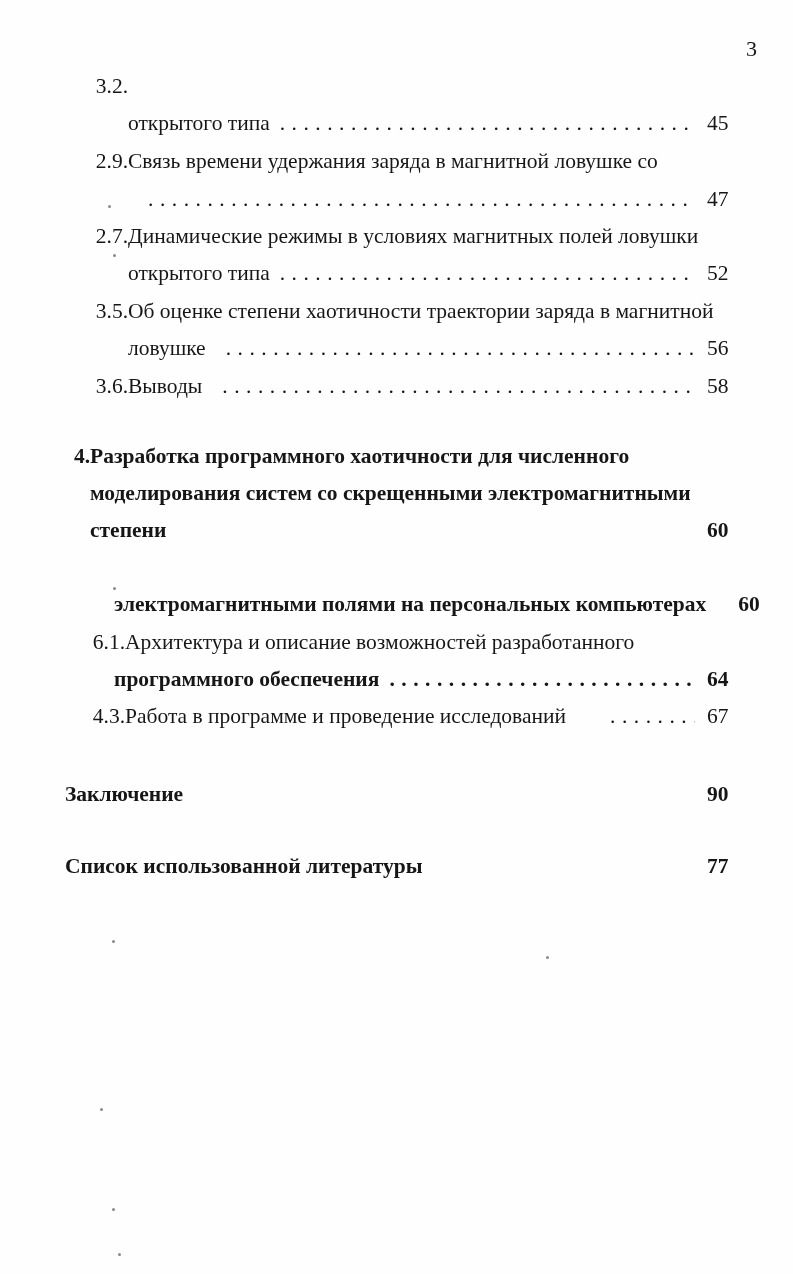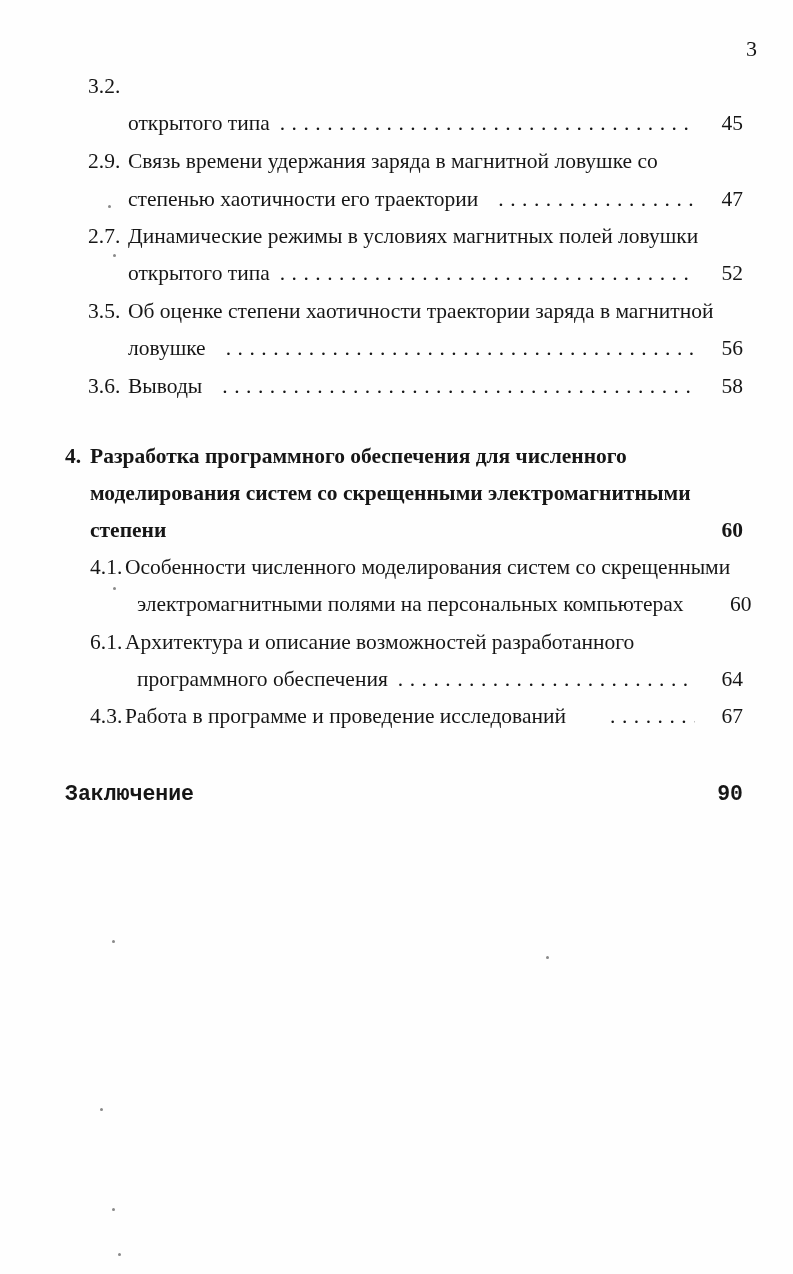--- a/index.html
+++ b/index.html
@@ -16,40 +16,40 @@
   .pageno {
     position:absolute; top:36px; right:36px;
     font-size:22px;
   }
   .row {
     position:absolute; left:88px; right:50px;
     display:flex; align-items:baseline;
     white-space:nowrap;
     height:30px;
   }
-  .row .num { flex:none; width:40px; }
+  .row .num { flex:none; width:40px;text-align:right; }
   .row.cont { left:128px; }
   .row.ch   { left:65px; font-weight:bold; }
   .row.ch .num { width:25px; }
   .row.ch.cont { left:90px; }
   .row.sub  { left:90px; }
   .row.sub .num { width:35px; }
-  .row.sub.cont { left:137px; }
-  .row.bm   { left:65px; font-weight:bold;font-family:Liberation Mono, monospace; }
+  .row.sub.cont { left:114px;font-weight:bold; }
+  .row.bm   { left:65px; font-weight:bold; }
   .text { flex:none; }
   .leader {
     flex:1 1 auto; min-width:0;
     overflow:hidden; white-space:nowrap;
     letter-spacing:6.5px;
     margin-left:10px; margin-right:12px;
   }
   .leader.g16 { margin-left:20px; }
   .leader.g40 { margin-left:44px; }
   .spacer { flex:1 1 auto; }
-  .pagenum { flex:none; width:36px; text-align:right; }
+  .pagenum { flex:none; width:36px; }
   .spk {
     position:absolute; width:3px; height:3px;
     background:#4a4a4a; border-radius:50%; opacity:.65;
   }
 </style>
 </head>
 <body>
 
 <div class="page">
 
@@ -62,21 +62,20 @@
     <span class="text">открытого типа</span>
     <span class="leader">......................................................................................................................................................</span>
     <span class="pagenum">45</span>
   </div>
 
   <div class="row" style="top:149px">
     <span class="num">2.9.</span>
     <span class="text">Связь времени удержания заряда в магнитной ловушке со</span>
   </div>
   <div class="row cont" style="top:187px">
-    <span class="text">степенью хаотичности его траектории</span>
     <span class="leader g16">......................................................................................................................................................</span>
     <span class="pagenum">47</span>
   </div>
 
   <div class="row" style="top:224px">
     <span class="num">2.7.</span>
     <span class="text">Динамические режимы в условиях магнитных полей ловушки</span>
   </div>
   <div class="row cont" style="top:261px">
     <span class="text">открытого типа</span>
@@ -96,35 +95,31 @@
 
   <div class="row" style="top:374px">
     <span class="num">3.6.</span>
     <span class="text">Выводы</span>
     <span class="leader g16">......................................................................................................................................................</span>
     <span class="pagenum">58</span>
   </div>
 
   <div class="row ch" style="top:444px">
     <span class="num">4.</span>
-    <span class="text">Разработка программного обеспечения для численного</span>
+    <span class="text">Разработка программного хаотичности для численного</span>
   </div>
   <div class="row ch cont" style="top:481px">
     <span class="text">моделирования систем со скрещенными электромагнитными</span>
   </div>
   <div class="row ch cont" style="top:518px">
     <span class="text">степени</span>
     <span class="spacer"></span>
     <span class="pagenum">60</span>
   </div>
 
-  <div class="row sub" style="top:555px">
-    <span class="num">4.1.</span>
-    <span class="text">Особенности численного моделирования систем со скрещенными</span>
-  </div>
   <div class="row sub cont" style="top:592px">
     <span class="text">электромагнитными полями на персональных компьютерах</span>
     <span class="leader g16">......................................................................................................................................................</span>
     <span class="pagenum">60</span>
   </div>
 
   <div class="row sub" style="top:630px">
     <span class="num">6.1.</span>
     <span class="text">Архитектура и описание возможностей разработанного</span>
   </div>
@@ -139,20 +134,25 @@
     <span class="text">Работа в программе и проведение исследований</span>
     <span class="leader g40">......................................................................................................................................................</span>
     <span class="pagenum">67</span>
   </div>
 
   <div class="row bm" style="top:782px">
     <span class="text">Заключение</span>
     <span class="spacer"></span>
     <span class="pagenum">90</span>
   </div>
+  <div class="row bm" style="top:854px">
+    <span class="text">Список использованной литературы</span>
+    <span class="spacer"></span>
+    <span class="pagenum">77</span>
+  </div>
 
   <i class="spk" style="left:108px;top:205px"></i>
   <i class="spk" style="left:113px;top:254px"></i>
   <i class="spk" style="left:113px;top:587px"></i>
   <i class="spk" style="left:112px;top:940px"></i>
   <i class="spk" style="left:546px;top:956px"></i>
   <i class="spk" style="left:100px;top:1108px"></i>
   <i class="spk" style="left:112px;top:1208px"></i>
   <i class="spk" style="left:118px;top:1253px"></i>
 

